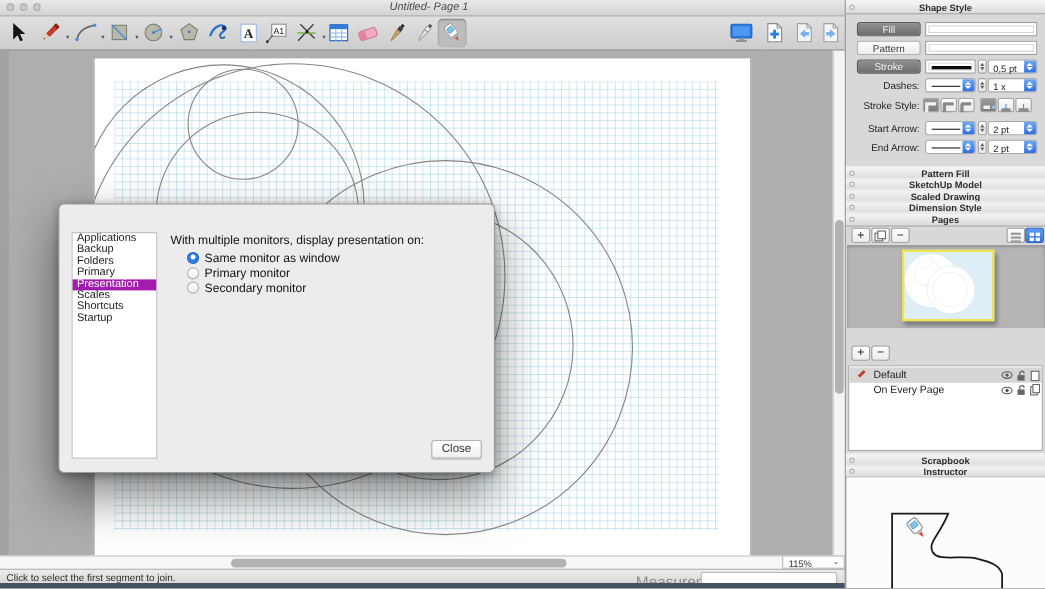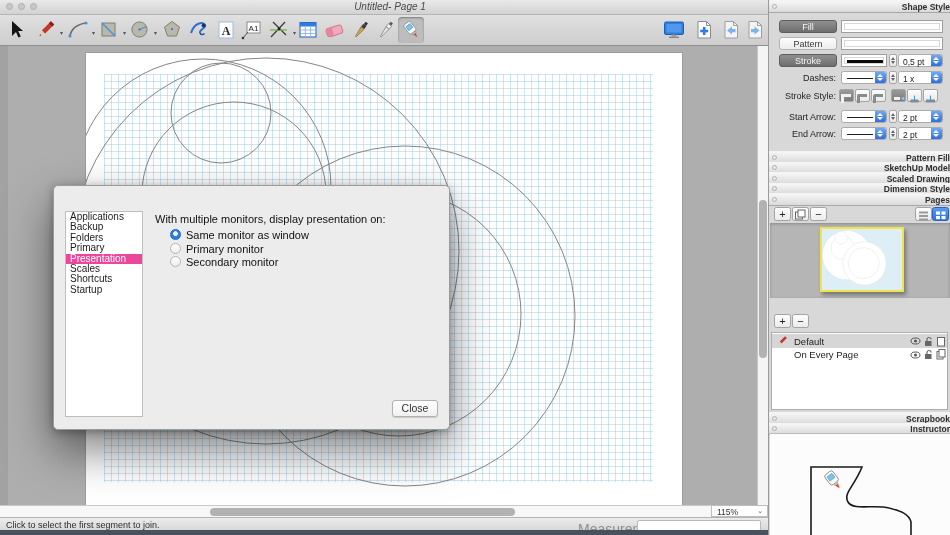--- a/index.html
+++ b/index.html
@@ -31,32 +31,32 @@
   
   #statusbar{left:0;top:517px;width:768px;height:13px;background:linear-gradient(#ececec,#d7d7d7);border-top:1px solid #b3b3b3;}
   #bottomstrip{left:0;top:530px;width:810px;height:5px;background:#46525f;}
   
   #dialog{left:53px;top:185px;width:395px;height:243px;background:#ececec;border:1px solid #9a9a9a;border-radius:5px;
     box-shadow:0 20px 45px rgba(0,0,0,.5),0 2px 8px rgba(0,0,0,.3);}
   #dlg-title{left:0;top:0;width:100%;height:14px;background:linear-gradient(#e9e9e9,#d4d4d4);border-bottom:1px solid #b7b7b7;border-radius:5px 5px 0 0;}
   #dlg-title .t{width:100%;text-align:center;font-size:9.5px;color:#4a4a4a;top:2px;left:0;}
   #dlg-list{left:11px;top:25px;width:76px;height:204px;background:#fff;border:1px solid #bdbdbd;font-size:10px;color:#1c1c1c;}
   .li{height:10.4px;line-height:10.4px;padding-left:4px;white-space:nowrap;}
-  .li.sel{background:#ec4899;color:#fff;}
+  .li.sel{background:#a21caf;color:#fff;}
   #dlg-head{left:101px;top:27px;width:290px;font-size:11px;color:#111;}
   .radio-row{left:116px;height:13px;}
   .radio{width:11px;height:11px;border-radius:50%;background:linear-gradient(#fff,#ededed);border:1px solid #b4b4b4;box-sizing:border-box;}
   .radio.on{background:radial-gradient(circle at 50% 40%,#fff 0 2px,#2a7de2 2.6px);border:1px solid #1b63c9;}
   .radio-lbl{left:16px;top:0px;font-size:11px;color:#111;white-space:nowrap;}
   #dlg-close{left:338px;top:214px;width:44px;height:15px;background:linear-gradient(#fff,#f0f0f0);border:1px solid #b2b2b2;border-radius:3px;
     font-size:10.5px;color:#333;text-align:center;line-height:14px;box-shadow:0 1px 1px rgba(0,0,0,.15);}
   
   #tray{left:768px;top:0;width:182px;height:535px;background:#d8d8d8;border-left:1px solid #9a9a9a;box-sizing:border-box;}
   .hdr{left:0;width:181px;height:10.5px;background:linear-gradient(#f6f6f6,#dadada);border-top:1px solid #f4f4f4;border-bottom:1px solid #a8a8a8;}
-  .hdr .ht{width:100%;text-align:right;font-size:8.5px;font-weight:bold;color:#2e2e2e;top:0.5px;left:0;}
+  .hdr .ht{width:100%;text-align:center;font-size:8.5px;font-weight:bold;color:#2e2e2e;top:0.5px;left:0;}
   .hdr .dot{left:3px;top:2.5px;width:5px;height:5px;border-radius:50%;background:#e8e8e8;border:1px solid #b2b2b2;box-sizing:border-box;}
   .sslbl{font-size:9px;color:#1e1e1e;text-align:right;width:60px;}
   .darkbtn{width:58px;height:13px;background:linear-gradient(#909090,#6e6e6e);border:1px solid #5e5e5e;border-radius:3px;color:#f4f4f4;
     font-size:9px;text-align:center;line-height:12px;box-sizing:border-box;}
   .litebtn{width:58px;height:13px;background:linear-gradient(#fdfdfd,#ededed);border:1px solid #b3b3b3;border-radius:3px;color:#3a3a3a;
     font-size:9px;text-align:center;line-height:12px;box-sizing:border-box;}
   .well{height:13px;background:#fff;border:1px solid #9e9e9e;box-shadow:inset 0 0 0 2px #fff, inset 0 0 0 3px #d8d8d8;box-sizing:border-box;}
   .combo{height:13px;background:#fff;border:1px solid #ababab;border-radius:2.5px;box-sizing:border-box;font-size:8.5px;color:#222;}
   .cbtn{position:absolute;right:0;top:0;width:11px;height:11px;background:linear-gradient(#6fa8f2,#2e6fe0);border-radius:0 2px 2px 0;}
   .cbtn i{position:absolute;left:2.4px;width:0;height:0;border-left:3px solid transparent;border-right:3px solid transparent;}

